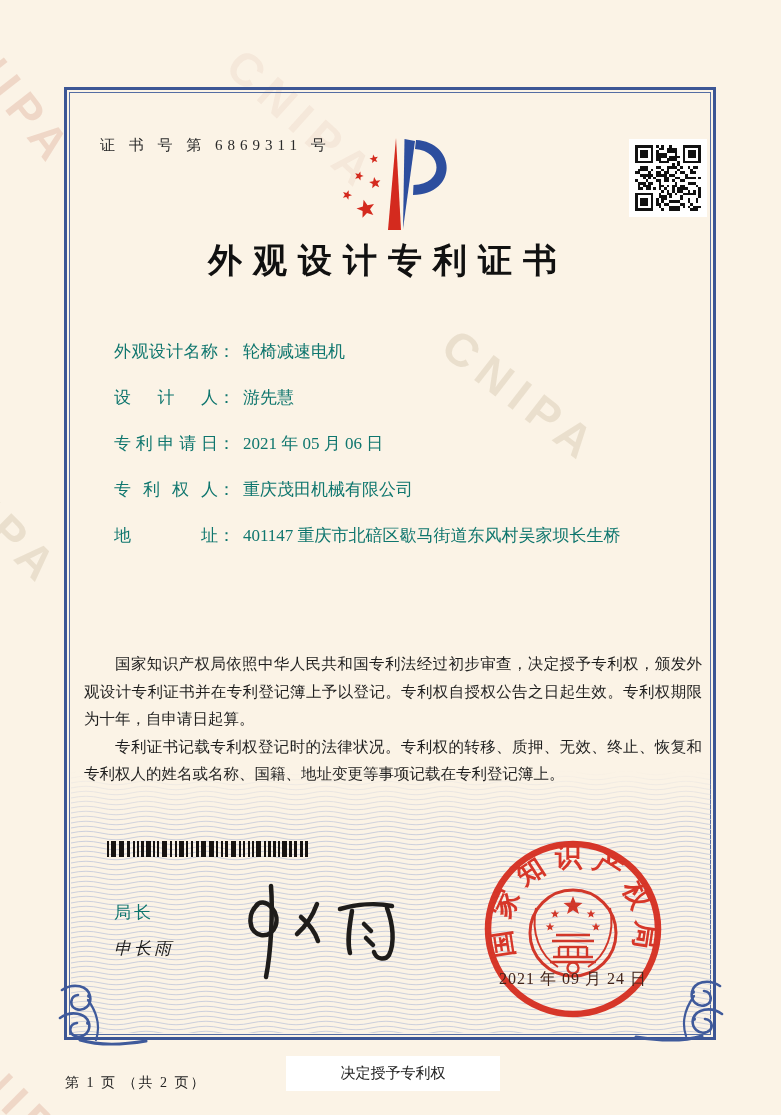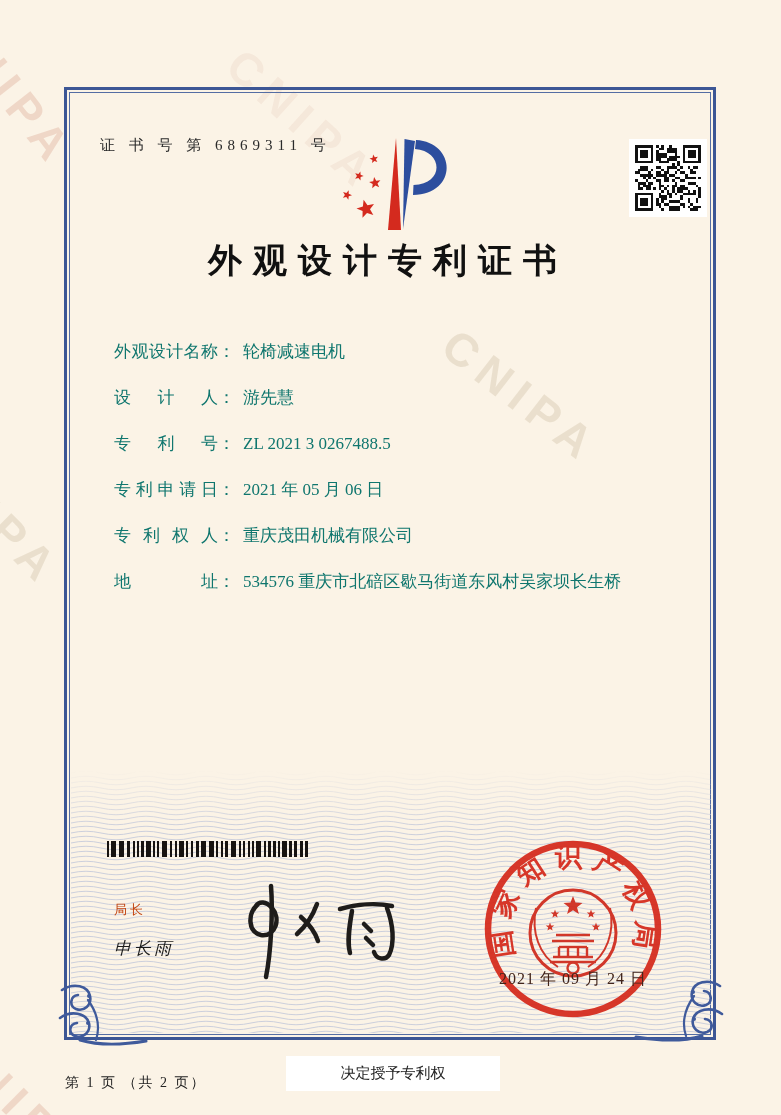--- a/index.html
+++ b/index.html
@@ -27,21 +27,21 @@
   .frow{position:relative;height:46px;line-height:46px;white-space:nowrap;}
   .flabel{display:inline-block;width:104px;text-align:justify;text-align-last:justify;
           text-justify:inter-character;vertical-align:top;}
   .fcolon{display:inline-block;margin-right:8px;}
   .fpair2{position:absolute;left:308px;top:0;}
   #paras{left:84px;top:650px;width:618px;font-size:15.5px;line-height:27.5px;
          text-align:justify;color:#1f1f1f;}
   #paras p{margin:0;text-indent:2em;}
   #barcode{left:107px;top:841px;height:16px;font-size:0;}
   #barcode span{display:inline-block;height:16px;background:#171310;vertical-align:top;}
-  #signer-title{left:114px;top:901px;font-size:13px;letter-spacing:3px;color:#c2410c;}
+  #signer-title{left:114px;top:901px;font-size:17px;letter-spacing:3px;color:#0f766e;}
   #signer-name{left:114px;top:937px;font-size:17px;letter-spacing:3px;color:#1c1c1c;font-style:italic;}
   #signature{left:225px;top:880px;}
   #seal{left:480px;top:836px;width:186px;height:186px;opacity:.93;}
   #seal-date{left:480px;top:969px;width:186px;text-align:center;font-size:16px;
              color:#41241b;letter-spacing:1px;}
   #footer-page{left:65px;top:1074px;width:646px;text-align:left;font-size:14px;
                letter-spacing:2px;color:#222;}
   #note-box{left:286px;top:1056px;width:214px;height:35px;line-height:35px;
             background:#ffffff;text-align:center;font-size:15px;color:#222;}
   .flourish{position:absolute;pointer-events:none;}
@@ -443,33 +443,34 @@
   <div class="abs" id="title">外观设计专利证书</div>
 
   <div class="abs" id="fields">
     <div class="frow">
       <span class="flabel">外观设计名称</span><span class="fcolon">：</span><span>轮椅减速电机</span>
     </div>
     <div class="frow">
       <span class="flabel">设计人</span><span class="fcolon">：</span><span>游先慧</span>
     </div>
     <div class="frow">
-      <span class="flabel">专利号</span><span class="fcolon">：</span><span>ZL 2021 3 0267488.5</span>
-    </div>
-    <div class="frow">
       <span class="flabel">专利申请日</span><span class="fcolon">：</span><span>2021 年 05 月 06 日</span>
     </div>
     <div class="frow">
       <span class="flabel">专利权人</span><span class="fcolon">：</span><span>重庆茂田机械有限公司</span>
     </div>
     <div class="frow">
-      <span class="flabel">地址</span><span class="fcolon">：</span><span>534576 重庆市北碚区歇马街道东风村吴家坝长生桥</span>
+      <span class="flabel">地址</span><span class="fcolon">：</span><span>401147 重庆市北碚区歇马街道东风村吴家坝长生桥</span>
     </div>
   </div>
 
+  <div class="abs" id="paras">
+    <p>国家知识产权局依照中华人民共和国专利法经过初步审查，决定授予专利权，颁发外观设计专利证书并在专利登记簿上予以登记。专利权自授权公告之日起生效。专利权期限为十年，自申请日起算。</p>
+    <p>专利证书记载专利权登记时的法律状况。专利权的转移、质押、无效、终止、恢复和专利权人的姓名或名称、国籍、地址变更等事项记载在专利登记簿上。</p>
+  </div>
 
   <div class="abs" id="barcode"><span style="width: 2px; margin-right: 2px;"></span><span style="width: 5px; margin-right: 3px;"></span><span style="width: 5px; margin-right: 3px;"></span><span style="width: 3px; margin-right: 3px;"></span><span style="width: 2px; margin-right: 2px;"></span><span style="width: 2px; margin-right: 2px;"></span><span style="width: 3px; margin-right: 2px;"></span><span style="width: 5px; margin-right: 2px;"></span><span style="width: 2px; margin-right: 2px;"></span><span style="width: 2px; margin-right: 3px;"></span><span style="width: 5px; margin-right: 3px;"></span><span style="width: 2px; margin-right: 3px;"></span><span style="width: 2px; margin-right: 2px;"></span><span style="width: 5px; margin-right: 2px;"></span><span style="width: 2px; margin-right: 3px;"></span><span style="width: 2px; margin-right: 3px;"></span><span style="width: 3px; margin-right: 2px;"></span><span style="width: 5px; margin-right: 3px;"></span><span style="width: 5px; margin-right: 2px;"></span><span style="width: 2px; margin-right: 3px;"></span><span style="width: 2px; margin-right: 2px;"></span><span style="width: 3px; margin-right: 3px;"></span><span style="width: 5px; margin-right: 3px;"></span><span style="width: 2px; margin-right: 2px;"></span><span style="width: 2px; margin-right: 3px;"></span><span style="width: 2px; margin-right: 2px;"></span><span style="width: 2px; margin-right: 2px;"></span><span style="width: 5px; margin-right: 3px;"></span><span style="width: 2px; margin-right: 2px;"></span><span style="width: 3px; margin-right: 2px;"></span><span style="width: 3px; margin-right: 2px;"></span><span style="width: 2px; margin-right: 2px;"></span><span style="width: 5px; margin-right: 2px;"></span><span style="width: 3px; margin-right: 2px;"></span><span style="width: 3px; margin-right: 3px;"></span><span style="width: 3px; margin-right: 2px;"></span><span style="width: 3px; margin-right: 2px;"></span></div>
 
   <div class="abs" id="signer-title">局长</div>
   <div class="abs" id="signer-name">申长雨</div>
   <svg class="abs" id="signature" width="200" height="105" viewBox="0 0 200 105" fill="none" stroke="#1e1c1a" stroke-width="4.5" stroke-linecap="round">
     <path d="M46,6 C48,32 46,72 41,97"></path>
     <path d="M33,24 C22,34 23,52 36,55 C51,57 56,38 47,28 C41,21 34,21 31,26"></path>
     <path d="M92,24 C88,35 81,46 72,54"></path>
     <path d="M76,37 C83,43 90,52 93,61"></path>

